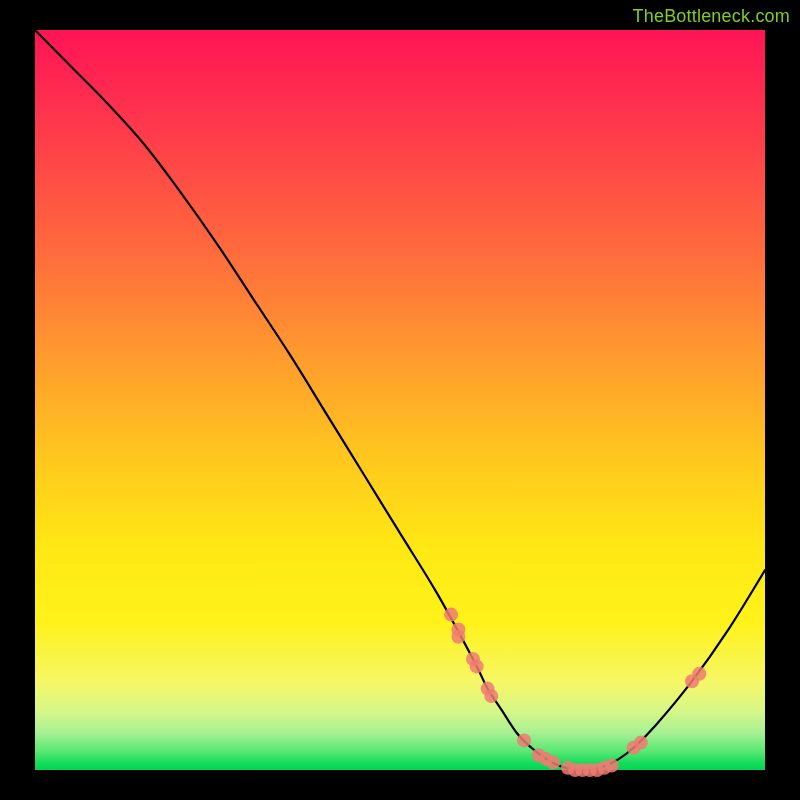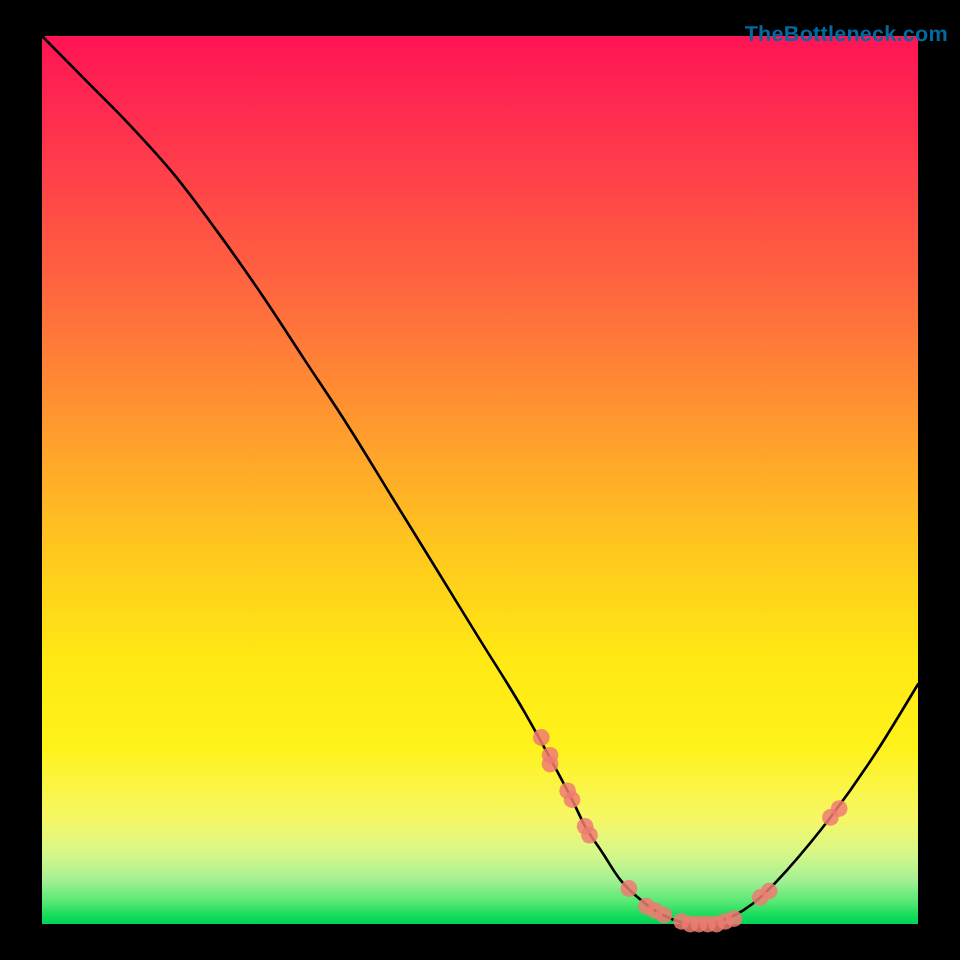--- a/index.html
+++ b/index.html
@@ -6,25 +6,25 @@
   body {
     width: 800px;
     height: 800px;
     background: #000;
     font-family: Arial, sans-serif;
     position: relative;
     overflow: hidden;
   }
   .watermark {
     position: absolute;
-    top: 18px;
+    top: 6px;
     right: 10px;
-    color: #0369a1;
+    color: #84cc16;
     font-size: 18px;
-    font-weight: 700;
+    font-weight: 400;
     letter-spacing: 0.2px;
     z-index: 10;
   }
   .plot-area {
     position: absolute;
     left: 35px;
     top: 30px;
     width: 730px;
     height: 740px;
   }

